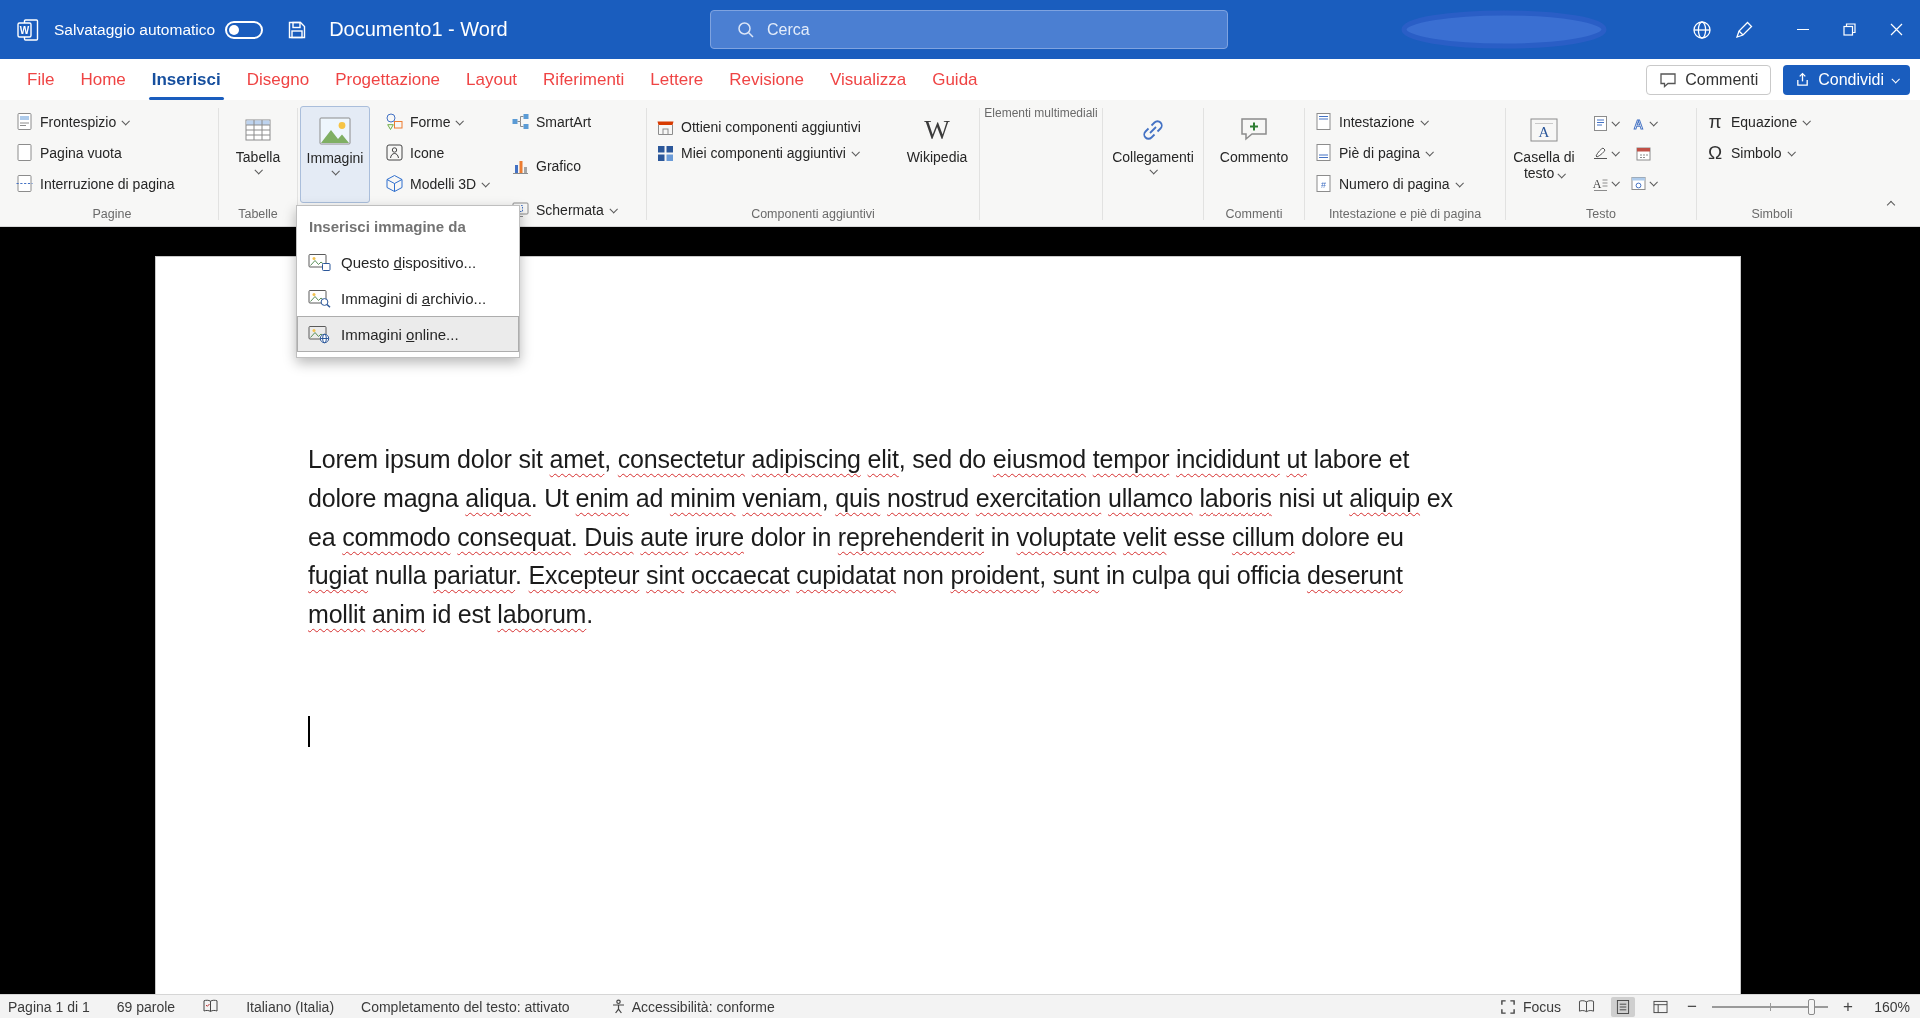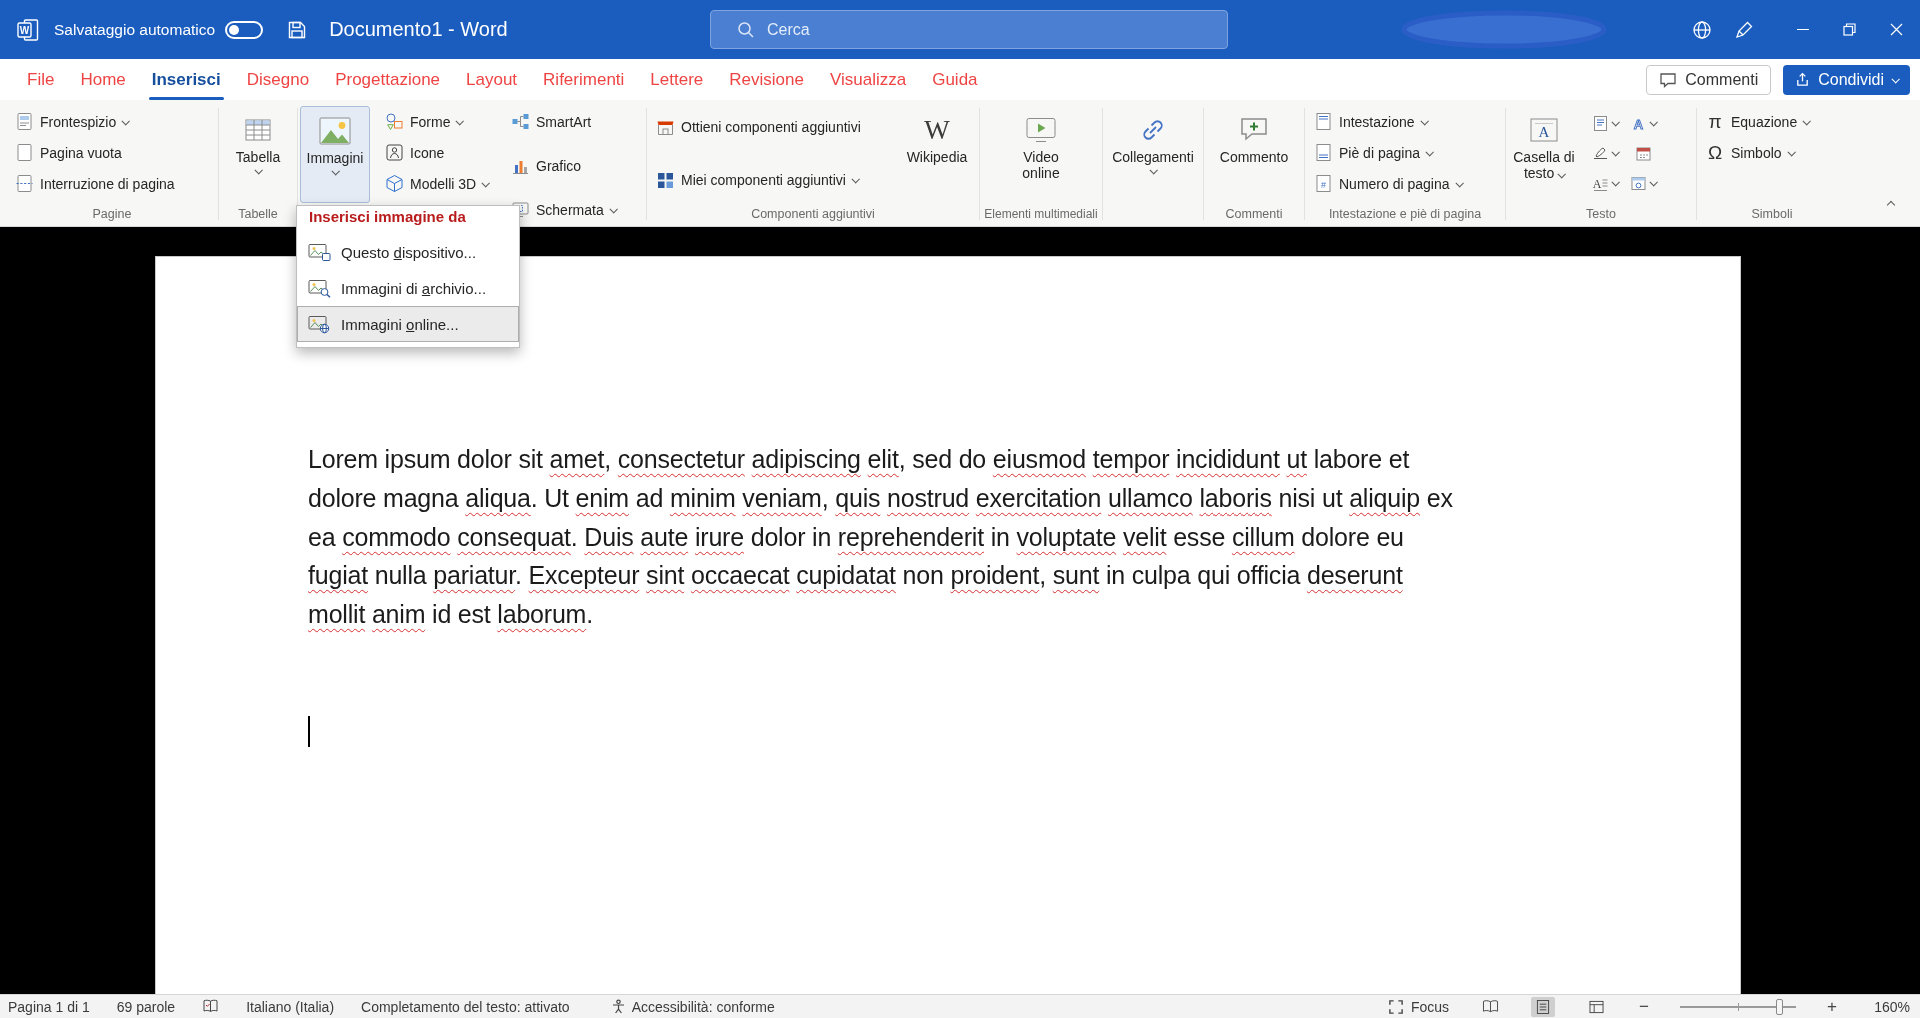--- a/index.html
+++ b/index.html
@@ -51,39 +51,39 @@
   .bbtn .chev{margin-top:3px;}
   .wiki-w{font-family:"Liberation Serif",serif;font-size:27px;color:#3b3b3b;line-height:30px;}
   .sym{font-size:19px;color:#333;line-height:20px;}
   .tgrid{display:grid;grid-template-columns:38px 38px;grid-auto-rows:30px;margin-left:6px;margin-top:2px;}
   .tibtn{display:flex;align-items:center;gap:3px;justify-content:center;border-radius:3px;}
   .ribbon-collapse{position:absolute;right:18px;bottom:12px;width:22px;height:18px;display:flex;align-items:center;justify-content:center;}
 
   
   .immagini-wrap{position:relative;}
   .menu{position:absolute;top:99px;left:-4px;width:224px;background:#fff;border:1px solid #bfbfbf;box-shadow:0 5px 12px rgba(0,0,0,.28);z-index:100;padding-bottom:5px;}
-  .menu-header{font-size:15px;font-weight:700;color:#b91c1c;padding:2px 12px 9px;}
+  .menu-header{font-size:15px;font-weight:700;color:#737373;padding:12px 12px 9px;}
   .mitem{display:flex;align-items:center;gap:10px;height:36px;padding:0 10px;font-size:15px;color:#262626;cursor:default;}
   .mitem.hl{background:#ebebeb;box-shadow:inset 0 0 0 1px #adadad;}
   .mic{width:24px;display:flex;justify-content:center;flex:0 0 auto;}
   .akey{text-decoration:underline;}
 
   
   .docarea{flex:1;background:#000000;position:relative;overflow:hidden;}
   .page{position:absolute;left:155px;top:29px;width:1586px;height:1200px;background:#fff;border:1px solid #c9c9c9;box-shadow:0 1px 5px rgba(0,0,0,.22);}
   .doctext{position:absolute;left:152px;top:183px;font-size:25px;letter-spacing:-0.2px;color:#1b1b1b;line-height:38.8px;}
   .doc-line{white-space:pre;cursor:text;}
   .wavy{text-decoration:underline;text-decoration-style:wavy;text-decoration-color:#d62f2f;text-decoration-thickness:1px;text-underline-offset:5px;text-decoration-skip-ink:none;}
   .caret{position:absolute;left:152px;top:459px;width:1.6px;height:31px;background:#000;animation:blink 1.1s step-start infinite;}
   @keyframes blink{0%,55%{opacity:1}56%,100%{opacity:0}}
 
   
   .statusbar{height:24px;background:#f3f3f3;border-top:1px solid #d6d6d6;display:flex;align-items:center;font-size:14px;color:#3b3b3b;flex:0 0 auto;}
   .sb-left{display:flex;align-items:center;gap:27px;padding-left:8px;}
-  .sb-right{margin-left:auto;display:flex;align-items:center;gap:29px;padding-right:10px;}
+  .sb-right{margin-left:auto;display:flex;align-items:center;gap:13px;padding-right:10px;}
   .sbitem{white-space:nowrap;cursor:default;}
   .sbitem.withicon{display:flex;align-items:center;gap:6px;margin-left:14px;}
   .focusbtn{display:flex;align-items:center;gap:7px;}
   .viewbtn{width:24px;height:20px;display:flex;align-items:center;justify-content:center;border-radius:2px;}
   .viewbtn.active{background:#cfcfcf;}
   .zbtn{font-size:17px;color:#444;width:14px;text-align:center;}
   .ztrack{width:116px;height:2px;background:#9a9a9a;position:relative;}
   .ztrack::after{content:"";position:absolute;left:50%;top:-3px;width:1px;height:8px;background:#9a9a9a;}
   .zthumb{position:absolute;left:83%;top:-7px;width:7px;height:16px;background:#f5f5f5;border:1px solid #8a8a8a;border-radius:2px;}
   .zval{width:42px;text-align:right;}
@@ -376,21 +376,21 @@
             <span class="chev"></span>
           </div>
         </div>
       </div>
       <div class="glabel"></div>
     </div>
     <div class="rsep"></div>
 
     <div class="rgroup" style="width:332px">
       <div class="gbody">
-        <div class="vcol" style="gap:27px;margin-top:8px;width:252px;">
+        <div class="vcol" style="gap:0;margin-top:8px;width:252px;">
           <div class="sbtn" style="height:26px;">
             <span class="ric">
               <svg width="19" height="19" viewBox="0 0 19 19" fill="none">
                   <path d="M2.5 7v9.5h14V7" stroke="#8c8c8c"></path>
                   <path d="M1.5 3.5h16l-1 3.5h-14z" fill="#d83b01"></path>
                   <rect x="7" y="11" width="5" height="5.5" stroke="#8c8c8c"></rect>
                 </svg>
             </span>
             <span>Ottieni componenti aggiuntivi</span>
           </div>
@@ -412,32 +412,20 @@
               <span class="wiki-w">W</span>
             </span>
           <span>Wikipedia</span>
         </div>
       </div>
       <div class="glabel">Componenti aggiuntivi</div>
     </div>
     <div class="rsep"></div>
 
     <div class="rgroup" style="width:122px">
-      <div class="gbody center">
-        <div class="bbtn" style="width:70px;">
-          <span class="bic">
-            <svg width="34" height="30" viewBox="0 0 34 30" fill="none">
-                <rect x="3" y="3.5" width="28" height="19" rx="2" stroke="#8c8c8c"></rect>
-                <path d="M14 8.5v9l7.5-4.5z" fill="#6aa84f"></path>
-                <path d="M12 26.5h10" stroke="#8c8c8c"></path>
-              </svg>
-          </span>
-          <span style="width:60px;">Video online</span>
-        </div>
-      </div>
       <div class="glabel" style="font-size:12px;">Elementi multimediali</div>
     </div>
     <div class="rsep"></div>
 
     <div class="rgroup" style="width:100px">
       <div class="gbody center">
         <div class="bbtn" style="width:94px;">
           <span class="bic">
             <svg width="30" height="30" viewBox="0 0 30 30" fill="none" stroke="#4472c4" stroke-width="1.8">
                 <path d="M12 18l6-6"></path>

